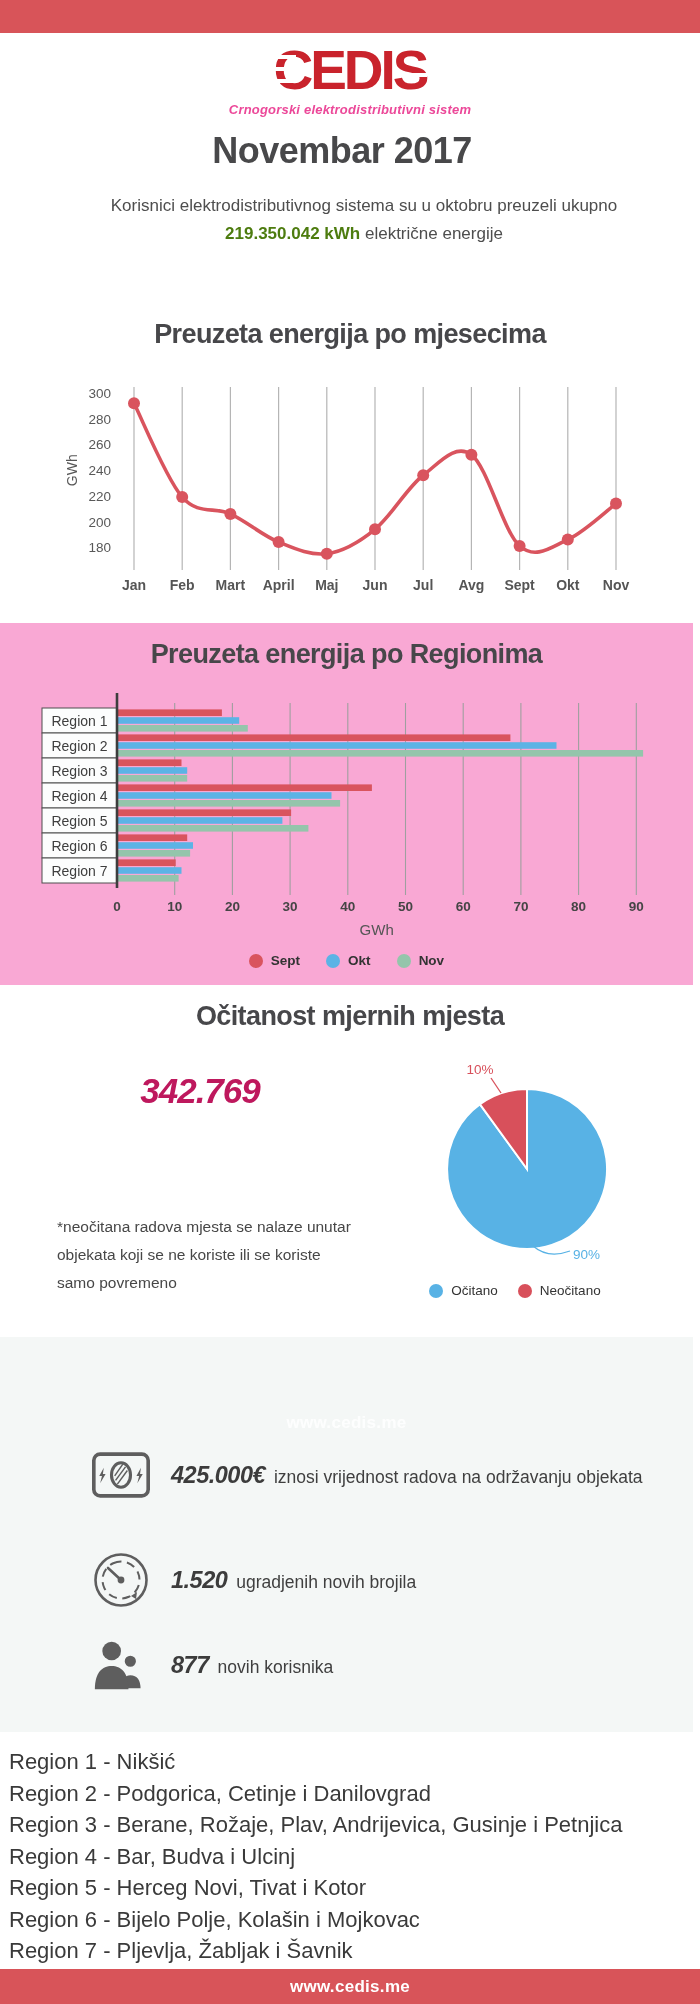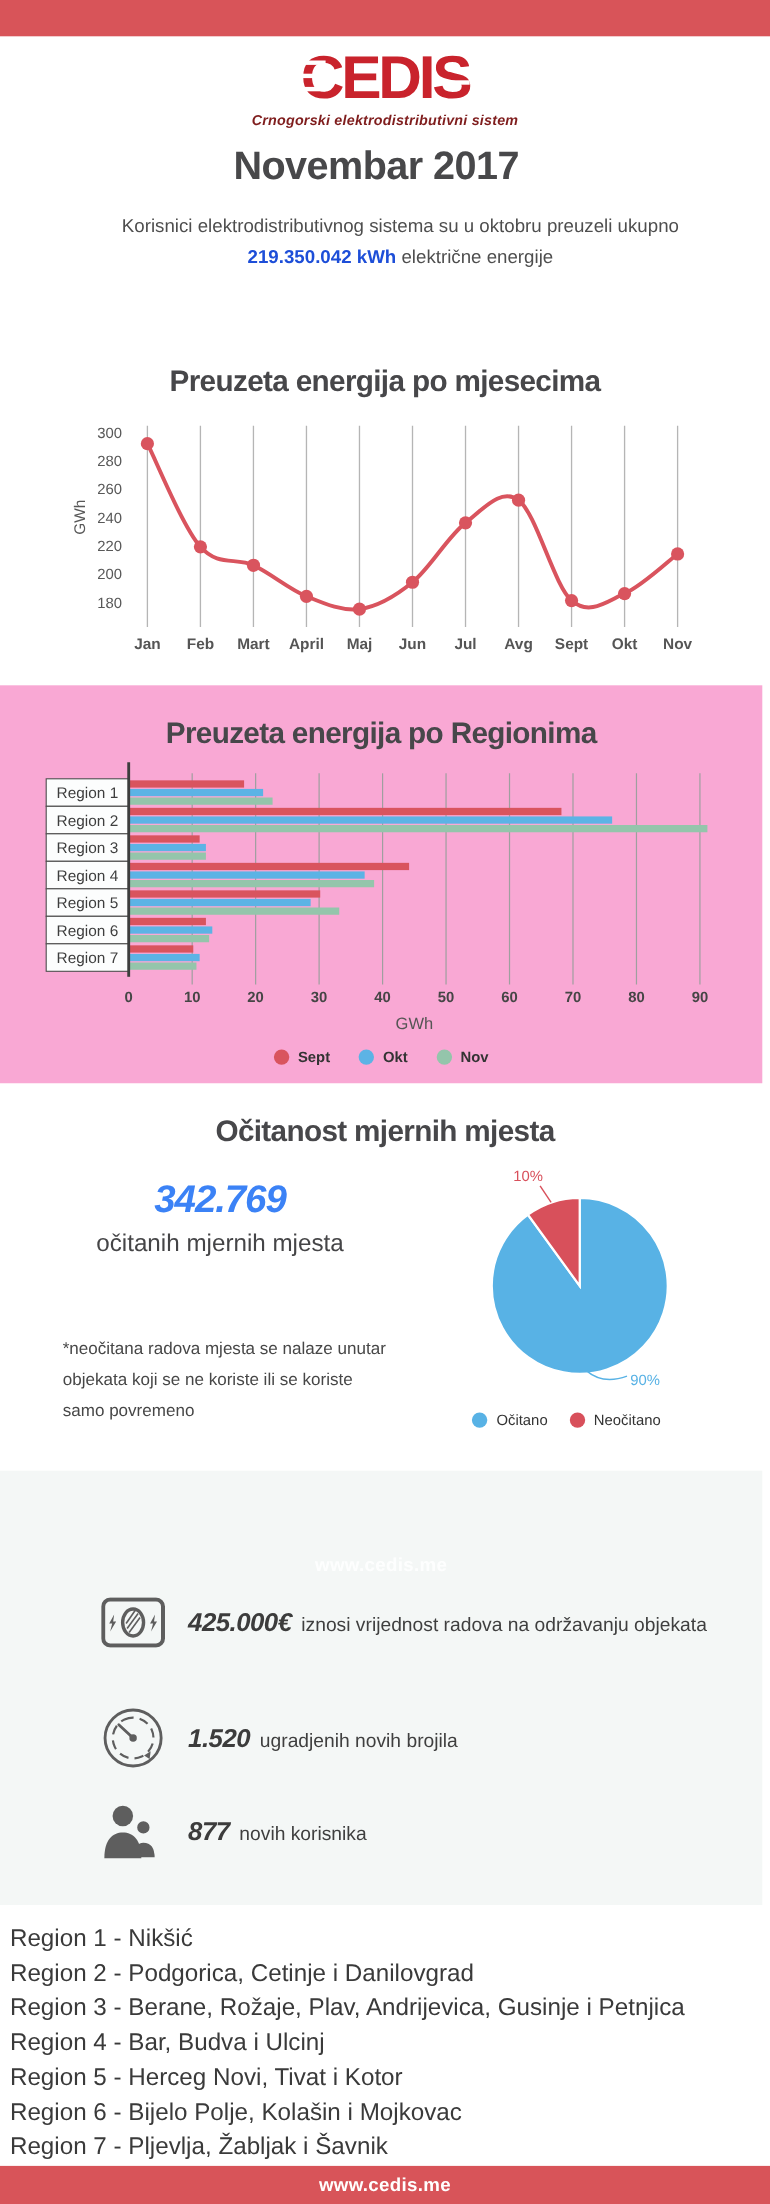--- a/index.html
+++ b/index.html
@@ -12,26 +12,26 @@
   
   .top-block{height:282px;text-align:center;}
   .logo-wrap{position:relative;display:inline-block;margin-top:9px;line-height:1;}
   .cedis-logo{font-size:55px;font-weight:900;color:#c9232c;letter-spacing:-3px;margin:0;line-height:1.05;}
   .stripe{position:absolute;background:#ffffff;height:4px;}
   .stripe.l1{left:-1px;top:13px;width:24px;}
   .stripe.l2{left:-1px;top:25px;width:24px;}
   .stripe.l3{left:-1px;top:37px;width:24px;}
   .stripe.r1{right:0;top:19px;width:20px;}
   .stripe.r2{right:0;top:31px;width:20px;}
-  .logo-tagline{font-size:13px;font-weight:700;font-style:italic;color:#7f1d1d;margin-top:2px;letter-spacing:.2px;}
+  .logo-tagline{font-size:13px;font-weight:700;font-style:italic;color:#ec4899;margin-top:2px;letter-spacing:.2px;}
   .page-title{font-size:36px;font-weight:700;color:#48484a;margin:13px 16px 0 0;letter-spacing:-.5px;}
   .intro{margin-top:20px;font-size:17px;line-height:28px;color:#4e4e4e;padding-left:28px;}
-  .intro b{color:#1d4ed8;}
-
-  .section-title{font-size:27px;font-weight:700;color:#47474a;text-align:center;letter-spacing:-.6px;margin:12px;}
+  .intro b{color:#4d7c0f;}
+
+  .section-title{font-size:27px;font-weight:700;color:#47474a;text-align:center;letter-spacing:-.6px;margin:0;}
 
   
   .line-section{height:308px;background:#ffffff;}
   .line-section .section-title{position:absolute;top:4px;left:0;right:0;}
   #line-svg{position:absolute;left:0;top:42px;}
   .ax-tick{font-size:13.5px;fill:#585858;text-anchor:end;}
   .ax-month{font-size:14px;font-weight:700;fill:#555555;text-anchor:middle;}
   .ax-ylab{font-size:14px;fill:#585858;text-anchor:middle;}
 
   
@@ -42,21 +42,21 @@
   .bx-lab{font-size:15px;fill:#555555;text-anchor:middle;}
   .region-box-label{font-size:14px;fill:#3e3e3e;text-anchor:middle;font-weight:400;}
   .legend-row{position:absolute;left:0;right:0;display:flex;justify-content:center;gap:26px;align-items:center;}
   #bar-legend{top:330px;}
   .legend-item{display:flex;align-items:center;gap:8px;font-size:13.5px;color:#333;font-weight:700;}
   .legend-dot{width:14px;height:14px;border-radius:50%;display:inline-block;}
 
   
   .pie-section{height:352px;background:#ffffff;}
   .pie-section .section-title{position:absolute;top:16px;left:0;right:0;}
-  .big-number{position:absolute;left:40px;width:320px;top:86px;text-align:center;font-size:35px;font-weight:700;font-style:italic;color:#3b82f6;letter-spacing:-1px;}
+  .big-number{position:absolute;left:40px;width:320px;top:86px;text-align:center;font-size:35px;font-weight:700;font-style:italic;color:#be185d;letter-spacing:-1px;}
   .big-label{position:absolute;left:40px;width:320px;top:132px;text-align:center;font-size:22px;color:#454547;font-weight:400;}
   .footnote{position:absolute;left:57px;top:228px;font-size:15.5px;line-height:28px;color:#474747;}
   #pie-svg{position:absolute;left:400px;top:72px;}
   #pie-legend{top:298px;left:330px;right:0;gap:20px;}
   .pie-legend-item{font-weight:400;font-size:13.5px;}
 
   
   .stats-section{height:395px;background:#f4f7f6;width:693px;}
   .stat-row{position:absolute;left:92px;right:14px;height:60px;display:flex;align-items:center;gap:21px;}
   .stat-icon{width:58px;height:56px;flex:0 0 58px;display:flex;align-items:center;justify-content:center;}
@@ -216,21 +216,20 @@
       <span class="legend-item">
         <span class="legend-dot" style="background:#94c5ab"></span>
         <span>Nov</span>
       </span>
     </div>
 </section>
 
 <section class="pie-section">
   <h3 class="section-title">Očitanost mjernih mjesta</h3>
   <div class="big-number">342.769</div>
-  <div class="big-label">očitanih mjernih mjesta</div>
   <div class="footnote">
     <span>*neočitana radova mjesta se nalaze unutar</span><br>
     <span>objekata koji se ne koriste ili se koriste</span><br>
     <span>samo povremeno</span>
   </div>
   <svg id="pie-svg" width="255" height="222">
       <path d="M127,112 L127,32 A80,80 0 1 1 80,47.3 Z" fill="#58b2e5" stroke="#ffffff" stroke-width="2"></path>
       <path d="M127,112 L80,47.3 A80,80 0 0 1 127,32 Z" fill="#d8505b" stroke="#ffffff" stroke-width="2"></path>
       <line x1="101" y1="36" x2="91" y2="21" stroke="#d8505b" stroke-width="1.3"></line>
       <text x="80" y="17" font-size="13.5" fill="#d8505b" text-anchor="middle">10%</text>

